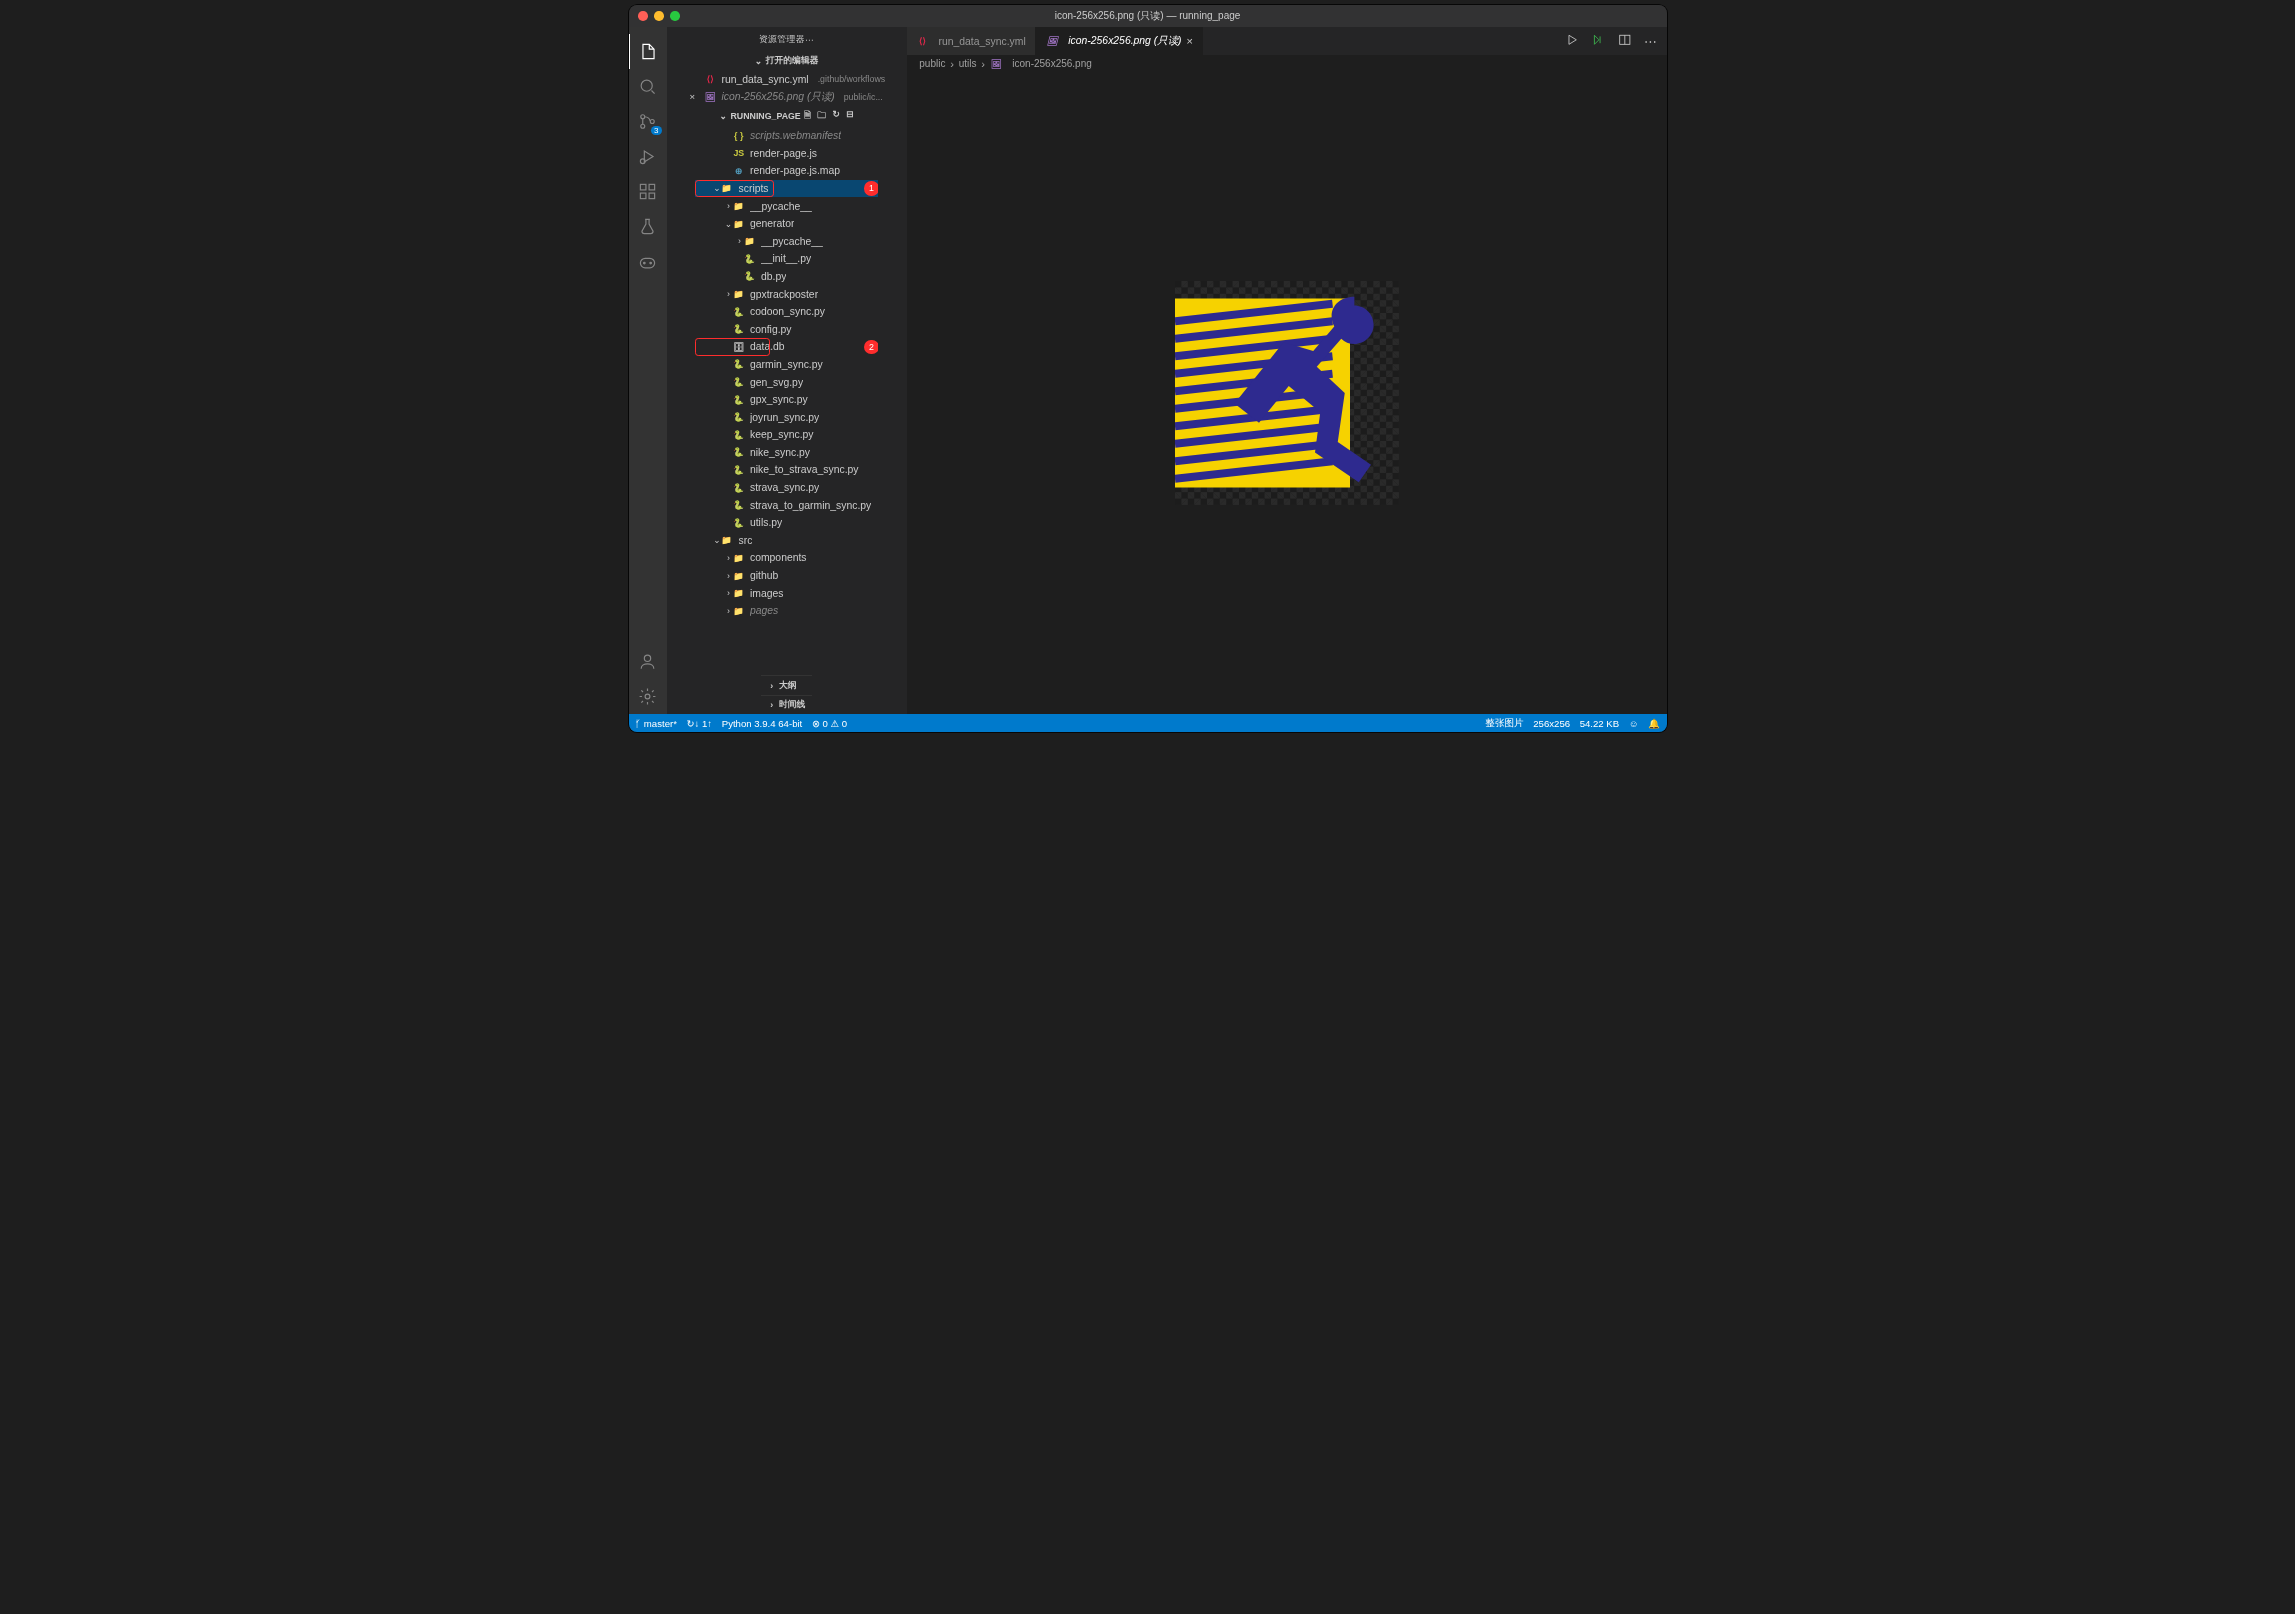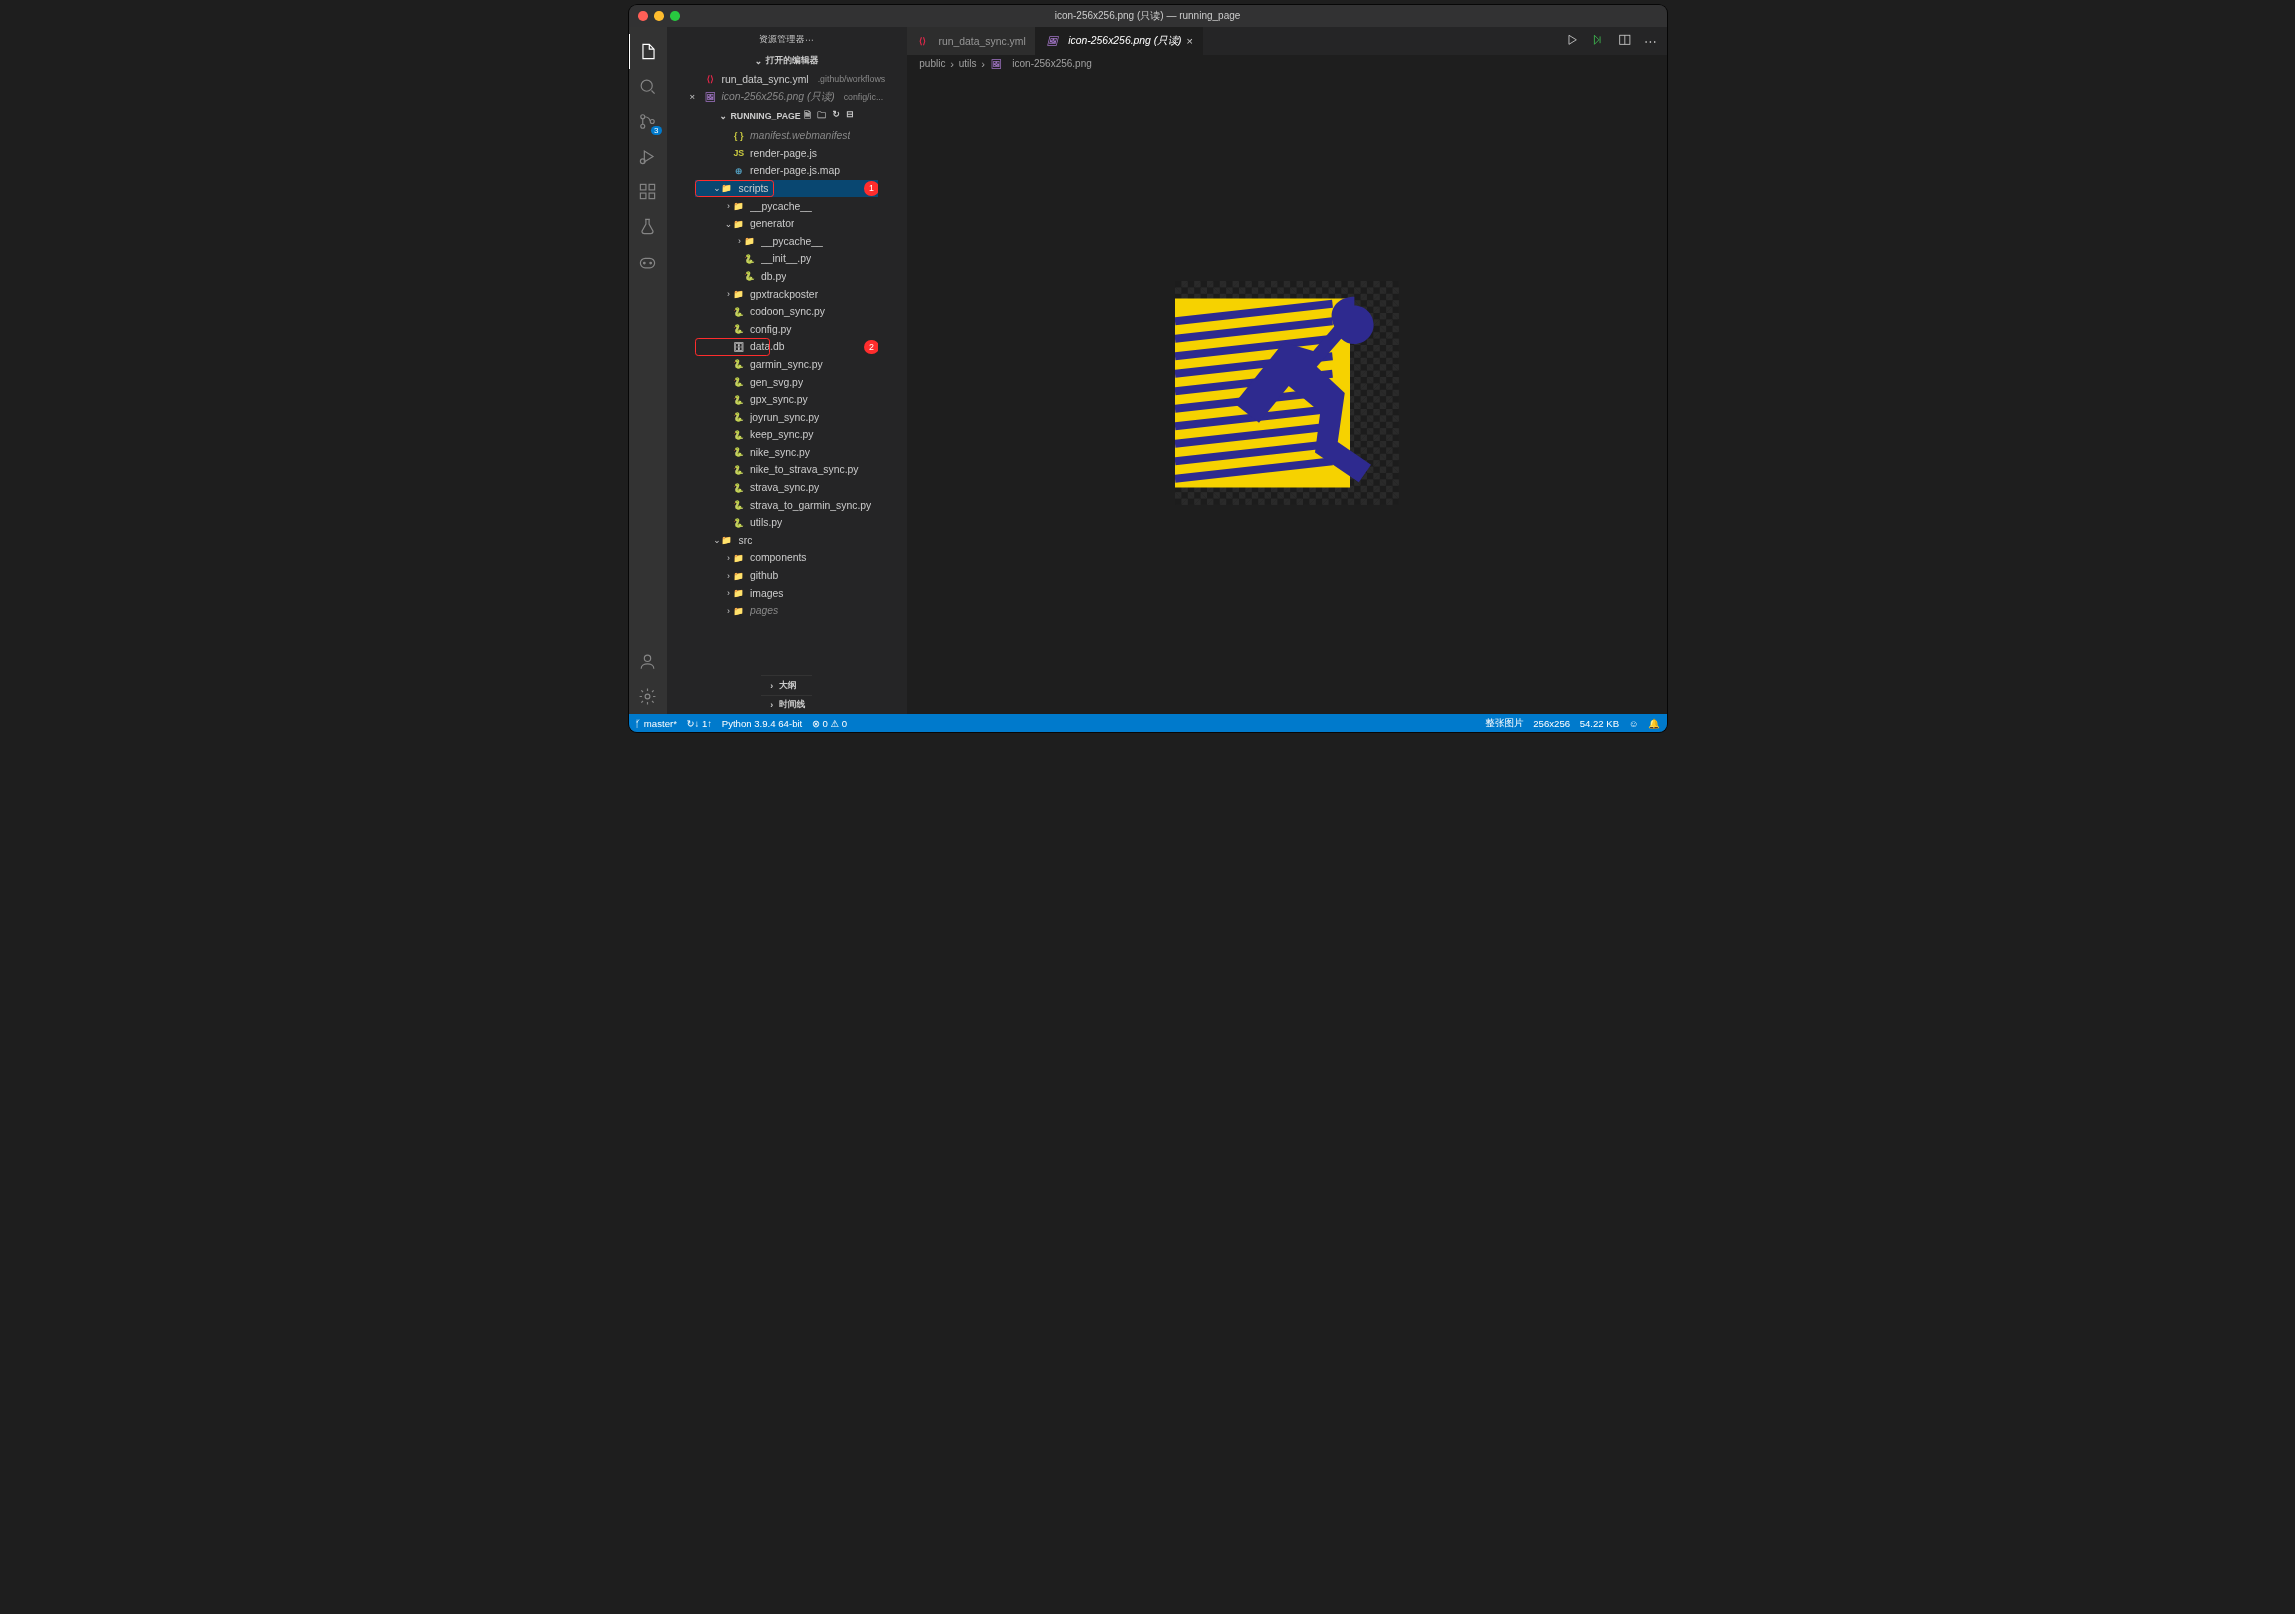--- a/index.html
+++ b/index.html
@@ -147,39 +147,39 @@
             <span class="indent" style="width:22.4px"></span>
             <span class="ficon yml">⟨⟩</span>
             <span class="label">run_data_sync.yml</span>
             <span class="desc">.github/workflows</span>
           </div>
           <div class="row open-row">
             <span class="indent" style="width:22.4px"></span>
             <span class="close-x">×</span>
             <span class="ficon img">🖼</span>
             <span class="label dim">icon-256x256.png (只读)</span>
-            <span class="desc">config/ic...</span>
+            <span class="desc">public/ic...</span>
           </div>
         </div>
       <div class="sect-head">
         <span class="chev">⌄</span>
         <span>RUNNING_PAGE</span>
         <span class="tools">
           <span>🗎</span>
           <span>🗀</span>
           <span>↻</span>
           <span>⊟</span>
         </span>
       </div>
       <div class="tree" id="tree">
           <div class="row">
             <span class="indent" style="width: 29px;"></span>
             <span class="chev">&nbsp;</span>
             <span class="ficon json">{ }</span>
-            <span class="label dim">manifest.webmanifest</span>
+            <span class="label dim">scripts.webmanifest</span>
           </div>
           <div class="row">
             <span class="indent" style="width: 29px;"></span>
             <span class="chev">&nbsp;</span>
             <span class="ficon js">JS</span>
             <span class="label">render-page.js</span>
           </div>
           <div class="row">
             <span class="indent" style="width: 29px;"></span>
             <span class="chev">&nbsp;</span>

